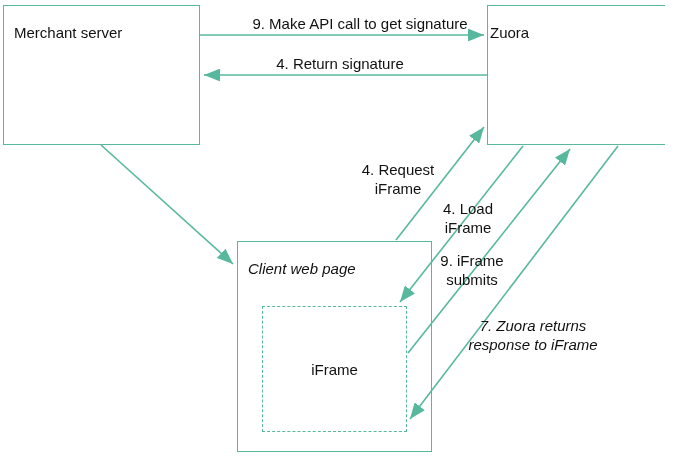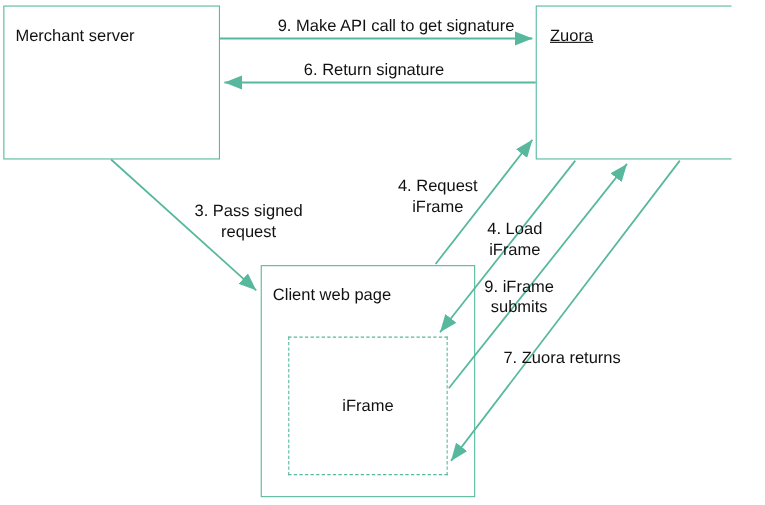--- a/index.html
+++ b/index.html
@@ -20,21 +20,21 @@
   .node{
     position:absolute;
     border:1.5px solid var(--accent);
     background:var(--canvas);
   }
   .node-label{
     position:absolute;
     top:18px;left:10px;
     white-space:nowrap;
   }
-  .node-label.pad-lg{left:12px;text-decoration:underline;}
+  .node-label.pad-lg{left:2px;}
   .node.dashed{
     border:1.5px dashed var(--accent);
     background:transparent;
     display:flex;align-items:center;justify-content:center;
   }
   .node.dashed .node-label{position:static;}
   .edges{
     position:absolute;left:0;top:0;
     pointer-events:none;
   }
@@ -57,21 +57,21 @@
 <div class="stage">
 
   <div class="node" style="left:3px;top:5px;width:197px;height:140px;">
     <span class="node-label">Merchant server</span>
   </div>
 
   <div class="node" style="left:487px;top:5px;width:205px;height:140px;">
     <span class="node-label pad-lg">Zuora</span>
   </div>
 
-  <div class="node" style="left:237px;top:241px;width:195px;height:211px;">
+  <div class="node" style="left:237px;top:241px;width:195px;height:211px;font-style:italic;">
     <span class="node-label">Client web page</span>
   </div>
 
   <div class="node dashed" style="left:262px;top:306px;width:145px;height:126px;">
     <span class="node-label">iFrame</span>
   </div>
 
   <svg class="edges" width="695" height="459" viewBox="0 0 695 459">
     <defs>
       <marker id="ah" markerWidth="10" markerHeight="8" refX="10" refY="4" orient="auto">
@@ -85,40 +85,37 @@
     <line x1="523" y1="146" x2="400" y2="302" marker-end="url(#ah)"></line>
     <line x1="408" y1="353" x2="570" y2="149" marker-end="url(#ah)"></line>
     <line x1="618" y1="146" x2="410" y2="419" marker-end="url(#ah)"></line>
   </svg>
 
   <div class="arrow-label" style="left:360px;top:14px;">
     <div>9. Make API call to get signature</div>
   </div>
 
   <div class="arrow-label" style="left:340px;top:54px;">
-    <div>6. Return signature</div>
+    <div>4. Return signature</div>
   </div>
 
-  <div class="arrow-label" style="left:226px;top:182px;">
-    <div>3. Pass signed</div>
-    <div>request</div>
-  </div>
 
   <div class="arrow-label" style="left:398px;top:160px;">
     <div>4. Request</div>
     <div>iFrame</div>
   </div>
 
   <div class="arrow-label" style="left:468px;top:199px;">
     <div>4. Load</div>
     <div>iFrame</div>
   </div>
 
   <div class="arrow-label" style="left:472px;top:251px;">
     <div>9. iFrame</div>
     <div>submits</div>
   </div>
 
-  <div class="arrow-label" style="left:511px;top:316px;">
+  <div class="arrow-label" style="left:533px;top:316px;font-style:italic;">
     <div>7. Zuora returns</div>
+    <div>response to iFrame</div>
   </div>
 
 </div>
 
 </body></html>

